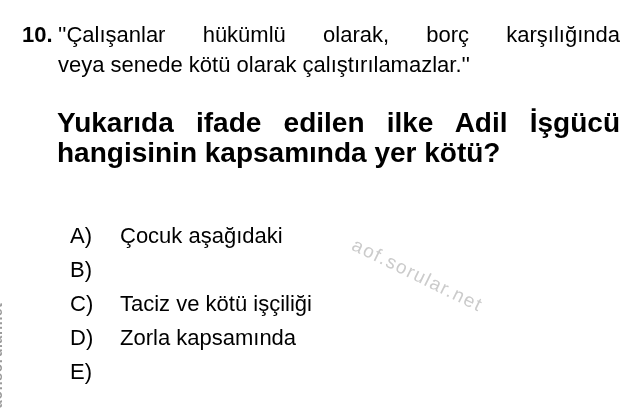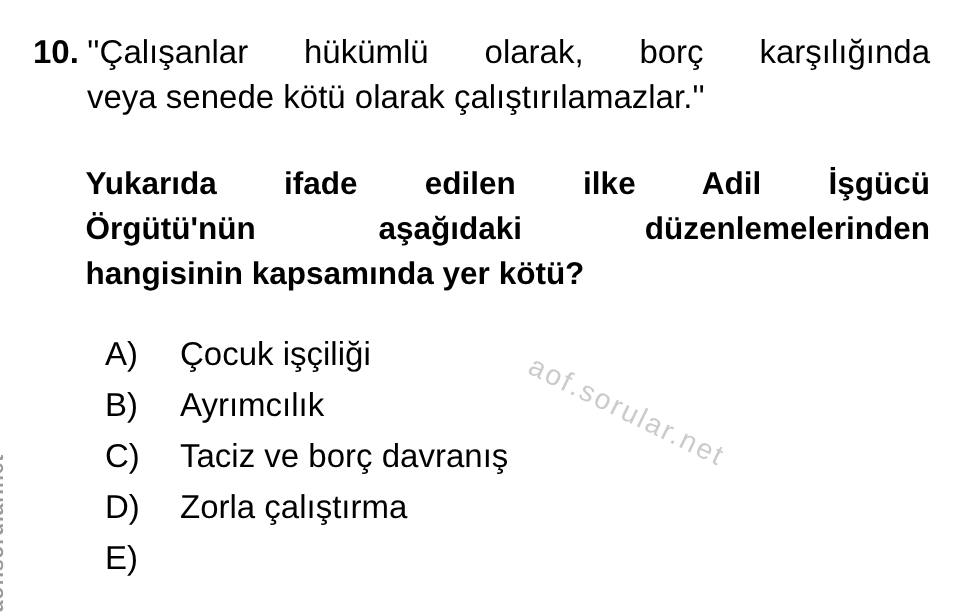--- a/index.html
+++ b/index.html
@@ -33,21 +33,21 @@
     line-height: 30px;
     font-weight: normal;
   }
 
   
   .stem {
     position: absolute;
     left: 57px;
     top: 108px;
     width: 563px;
-    font-size: 21px;
+    font-size: 28px;
     line-height: 30px;
     font-weight: bold;
   }
 
   .line { white-space: normal; }
   .line.just {
     text-align: justify;
     text-align-last: justify;
   }
 
@@ -103,40 +103,38 @@
 
   <div class="qnum">10.</div>
 
   <div class="quote">
     <div class="line just">''Çalışanlar hükümlü olarak, borç karşılığında</div>
     <div class="line">veya senede kötü olarak çalıştırılamazlar.''</div>
   </div>
 
   <div class="stem">
     <div class="line just">Yukarıda ifade edilen ilke Adil İşgücü</div>
-    <div class="line just">Örgütü'nün aşağıdaki düzenlemelerinden</div>
     <div class="line">hangisinin kapsamında yer kötü?</div>
   </div>
 
   <div class="options">
     <div class="opt">
       <span class="opt-letter">A)</span>
-      <span class="opt-text">Çocuk işçiliği</span>
+      <span class="opt-text">Çocuk aşağıdaki</span>
     </div>
     <div class="opt">
       <span class="opt-letter">B)</span>
-      <span class="opt-text">Ayrımcılık</span>
     </div>
     <div class="opt">
       <span class="opt-letter">C)</span>
-      <span class="opt-text">Taciz ve borç davranış</span>
+      <span class="opt-text">Taciz ve kötü işçiliği</span>
     </div>
     <div class="opt">
       <span class="opt-letter">D)</span>
-      <span class="opt-text">Zorla çalıştırma</span>
+      <span class="opt-text">Zorla kapsamında</span>
     </div>
     <div class="opt">
       <span class="opt-letter">E)</span>
     </div>
   </div>
 
   <div class="wm-diagonal">aof.sorular.net</div>
 
   <div class="wm-left">aof.sorular.net</div>
 

